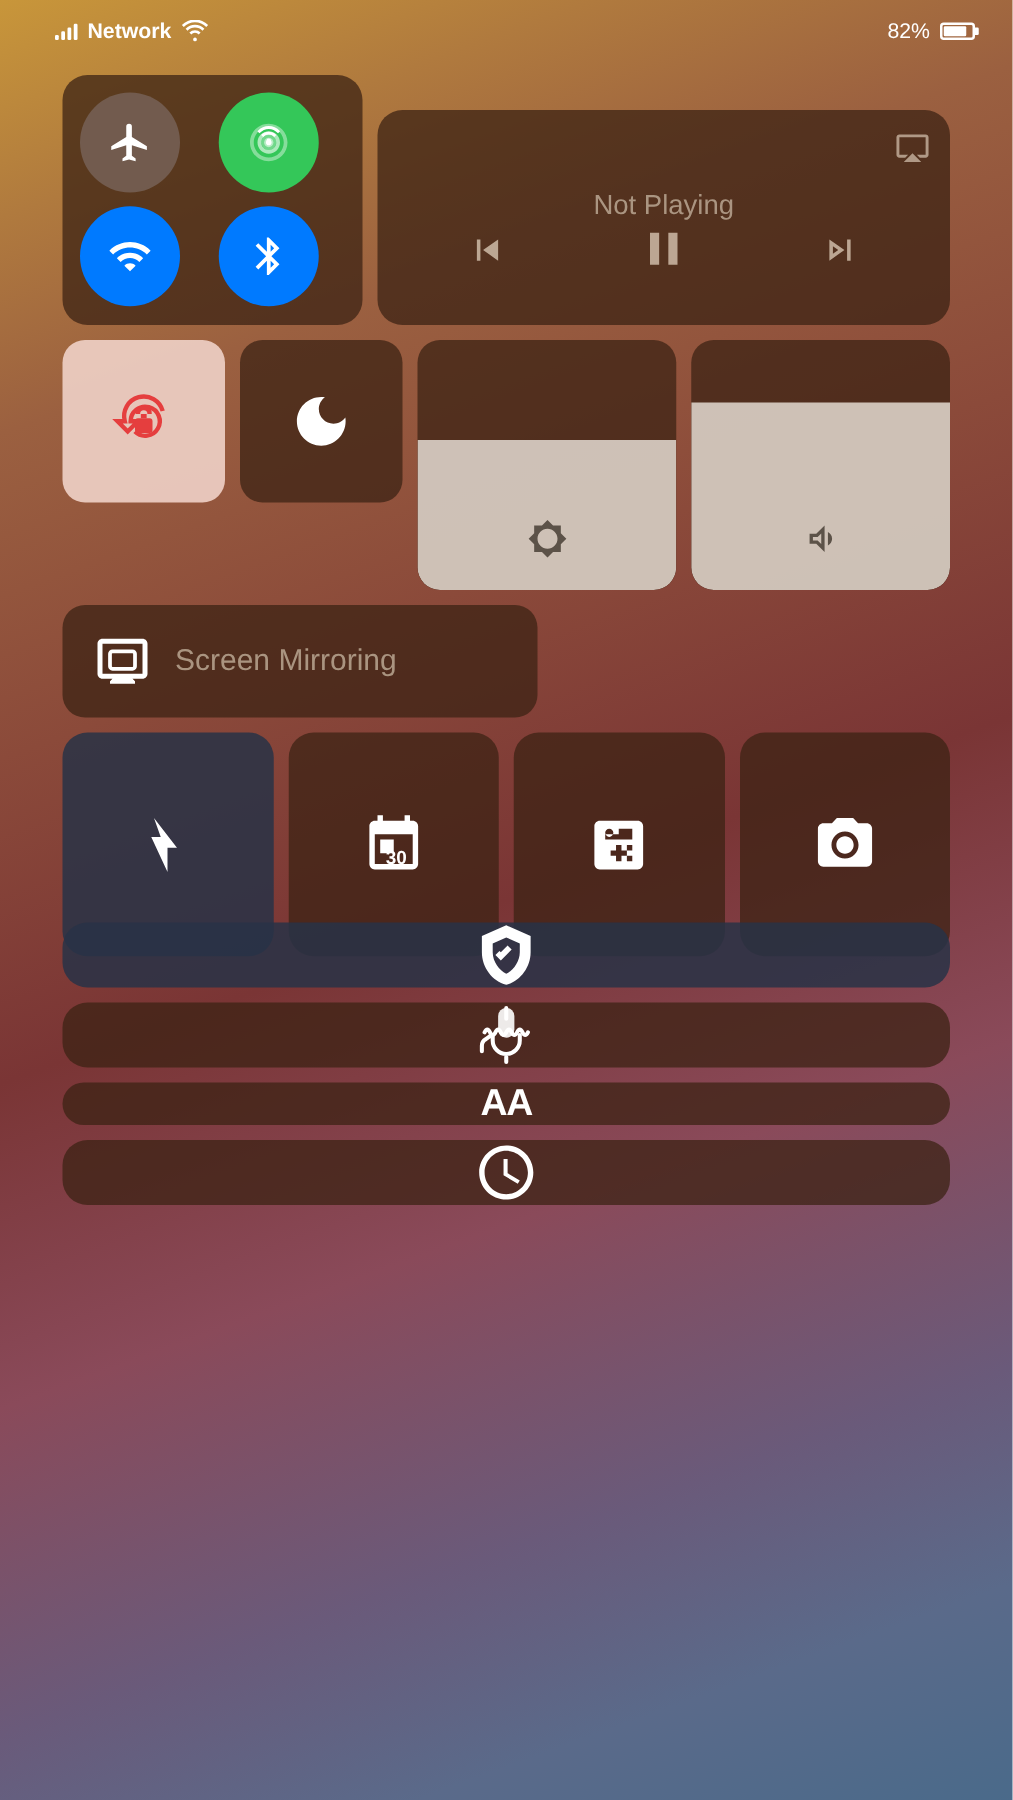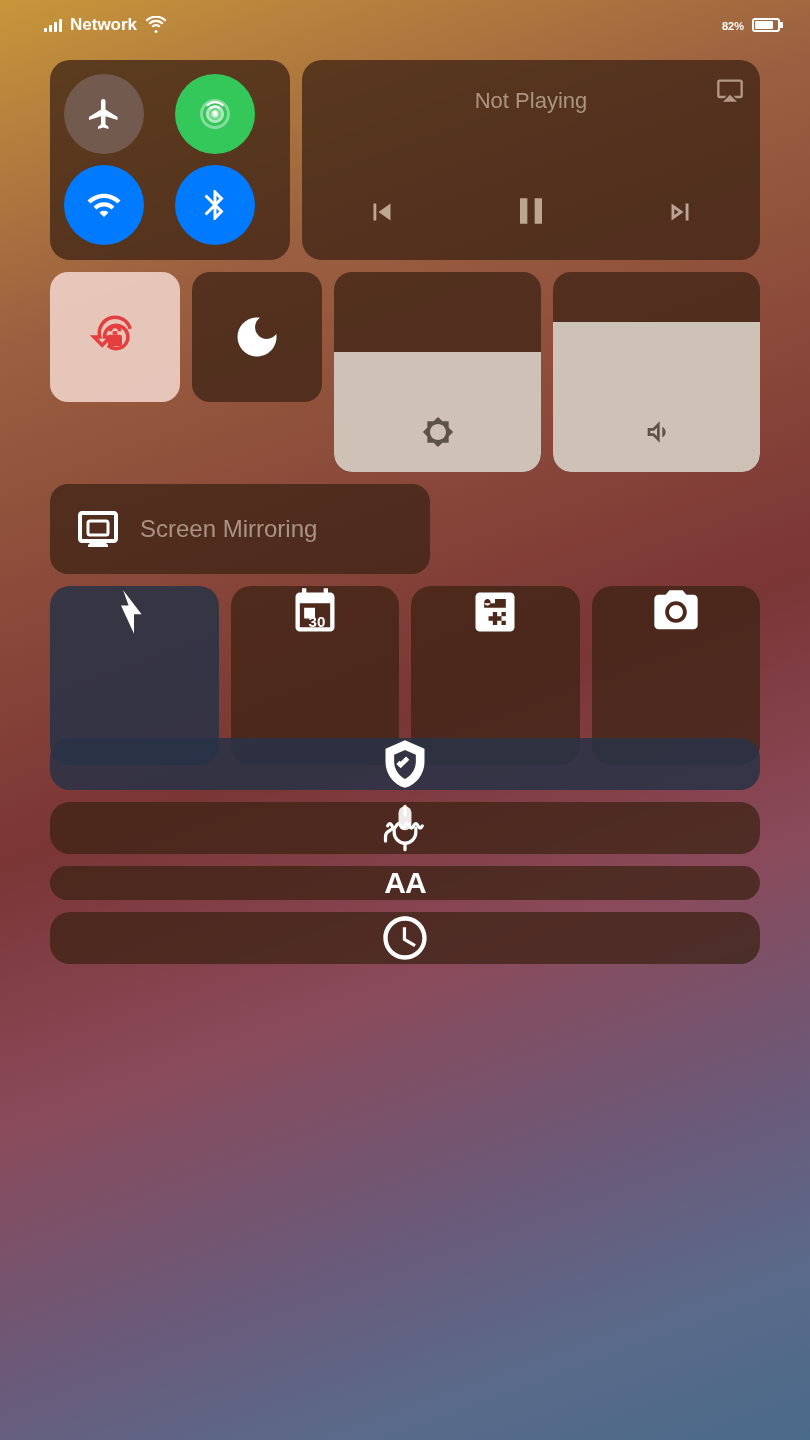--- a/index.html
+++ b/index.html
@@ -45,25 +45,25 @@
     }
 
     .signal-bar {
       background: white;
       width: 3px;
       border-radius: 1px;
     }
 
     .status-right {
       display: flex;
-      align-items: flex-end;
+      align-items: center;
       gap: 8px;
       color: white;
-      font-size: 11px;
-      font-weight: 700;
+      font-size: 17px;
+      font-weight: 400;
     }
 
     .battery-icon {
       width: 28px;
       height: 14px;
       border: 2px solid white;
       border-radius: 3px;
       position: relative;
       display: flex;
       align-items: center;
@@ -139,25 +139,26 @@
       width: 36px;
       height: 36px;
       fill: white;
     }
 
     
     .media-panel {
       flex: 1;
       background: rgba(60, 35, 20, 0.75);
       border-radius: 20px;
-      padding: 8px;
+      padding: 20px;
       display: flex;
       flex-direction: column;
-      justify-content: space-between;
+      justify-content: flex-end;
       position: relative;
+      margin-top: 28px;
     }
 
     .media-airplay {
       position: absolute;
       top: 16px;
       right: 16px;
     }
 
     .media-airplay svg {
       width: 28px;
@@ -312,21 +313,21 @@
       gap: 12px;
       height: 140px;
       flex-direction: column;
     }
 
     .quick-btn {
       flex: 1;
       height: 179px;
       border-radius: 20px;
       display: flex;
-      align-items: flex-start;
+      align-items: center;
       justify-content: center;
       cursor: pointer;
     }
 
     .quick-btn.dark { background: rgba(40, 50, 70, 0.85); }
     .quick-btn.dark2 { background: rgba(60, 35, 20, 0.75); }
 
     .quick-btn svg {
       width: 52px;
       height: 52px;

